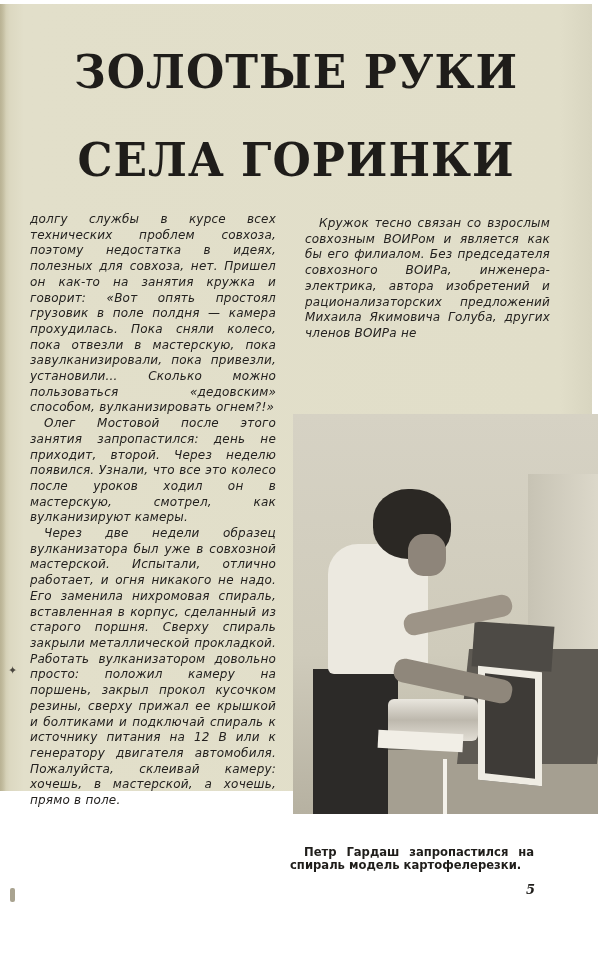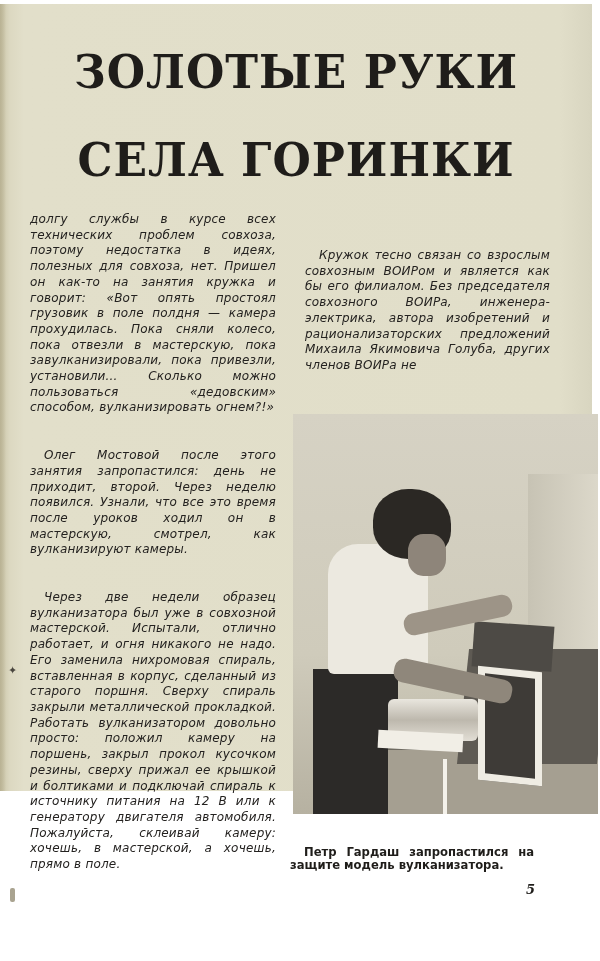--- a/index.html
+++ b/index.html
@@ -14,21 +14,21 @@
       font-family: "DejaVu Serif", serif; font-weight: bold; color: #1f1d1a;
       letter-spacing: 1px; transform: scaleY(1.08);
     }
     .title-1 { top: 42px; font-size: 44px; }
     .title-2 { top: 130px; font-size: 44px; }
     .col {
       position: absolute; font-size: 12px; line-height: 15.7px; color: #242220;
       text-align: justify; font-family: "DejaVu Sans", sans-serif; letter-spacing: 0.2px; font-style: italic;
     }
     .col p { margin: 0; }
-    .col p.indent { text-indent: 14px; margin-top: 32px; }
+    .col p.indent { text-indent: 14px; }
     .col-left { left: 30px; top: 208px; width: 246px; }
     .col-right { left: 305px; top: 212px; width: 245px; }
     .photo {
       position: absolute; left: 293px; top: 410px; width: 305px; height: 400px;
       background: linear-gradient(180deg, #d6d2c4 0%, #cfcbbb 60%, #b6b1a1 100%);
       overflow: hidden;
     }
     .photo .wall-shadow { position: absolute; left: 235px; top: 60px; width: 70px; height: 290px; background: linear-gradient(90deg, #c7c3b4, #dcd8ca); }
     .photo .head { position: absolute; left: 80px; top: 75px; width: 78px; height: 70px; background: #2b2824; border-radius: 45% 50% 40% 45%; }
     .photo .face { position: absolute; left: 115px; top: 120px; width: 38px; height: 42px; background: #8e857a; border-radius: 40%; }
@@ -56,21 +56,21 @@
 <body>
 
 <div class="page">
   <div class="page-edge"></div>
 
   <div class="title-line title-1">ЗОЛОТЫЕ РУКИ</div>
   <div class="title-line title-2">СЕЛА ГОРИНКИ</div>
 
   <div class="col col-left">
     <p>долгу службы в курсе всех технических проблем совхоза, поэтому недостатка в идеях, полезных для совхоза, нет. Пришел он как-то на занятия кружка и говорит: «Вот опять простоял грузовик в поле полдня — камера прохудилась. Пока сняли колесо, пока отвезли в мастерскую, пока завулканизировали, пока привезли, установили... Сколько можно пользоваться «дедовским» способом, вулканизировать огнем?!»</p>
-    <p class="indent">Олег Мостовой после этого занятия запропастился: день не приходит, второй. Через неделю появился. Узнали, что все это время после уроков ходил он в мастерскую, смотрел, как вулканизируют камеры.</p>
+    <p class="indent">Олег Мостовой после этого занятия запропастился: день не приходит, второй. Через неделю появился. Узнали, что все это колесо после уроков ходил он в мастерскую, смотрел, как вулканизируют камеры.</p>
     <p class="indent">Через две недели образец вулканизатора был уже в совхозной мастерской. Испытали, отлично работает, и огня никакого не надо. Его заменила нихромовая спираль, вставленная в корпус, сделанный из старого поршня. Сверху спираль закрыли металлической прокладкой. Работать вулканизатором довольно просто: положил камеру на поршень, закрыл прокол кусочком резины, сверху прижал ее крышкой и болтиками и подключай спираль к источнику питания на 12 В или к генератору двигателя автомобиля. Пожалуйста, склеивай камеру: хочешь, в мастерской, а хочешь, прямо в поле.</p>
   </div>
 
   <div class="col col-right">
     <p class="indent">Кружок тесно связан со взрослым совхозным ВОИРом и является как бы его филиалом. Без председателя совхозного ВОИРа, инженера-электрика, автора изобретений и рационализаторских предложений Михаила Якимовича Голуба, других членов ВОИРа не</p>
   </div>
 
   <div class="photo">
     <div class="wall-shadow"></div>
     <div class="pants"></div>
@@ -83,19 +83,19 @@
     <div class="cylinder"></div>
     <div class="paper"></div>
     <div class="frame"></div>
     <div class="arm"></div>
     <div class="arm2"></div>
     <div class="cord"></div>
   </div>
 
   <div class="caption">
     <span class="caption-line" style="padding-left:14px">Петр Гардаш запропастился на</span>
-    <span>защите модель вулканизатора.</span>
+    <span>спираль модель картофелерезки.</span>
   </div>
 
   <div class="page-number">5</div>
   <div class="margin-mark">✦</div>
   <div class="edge-mark"></div>
 </div>
 
 </body></html>

